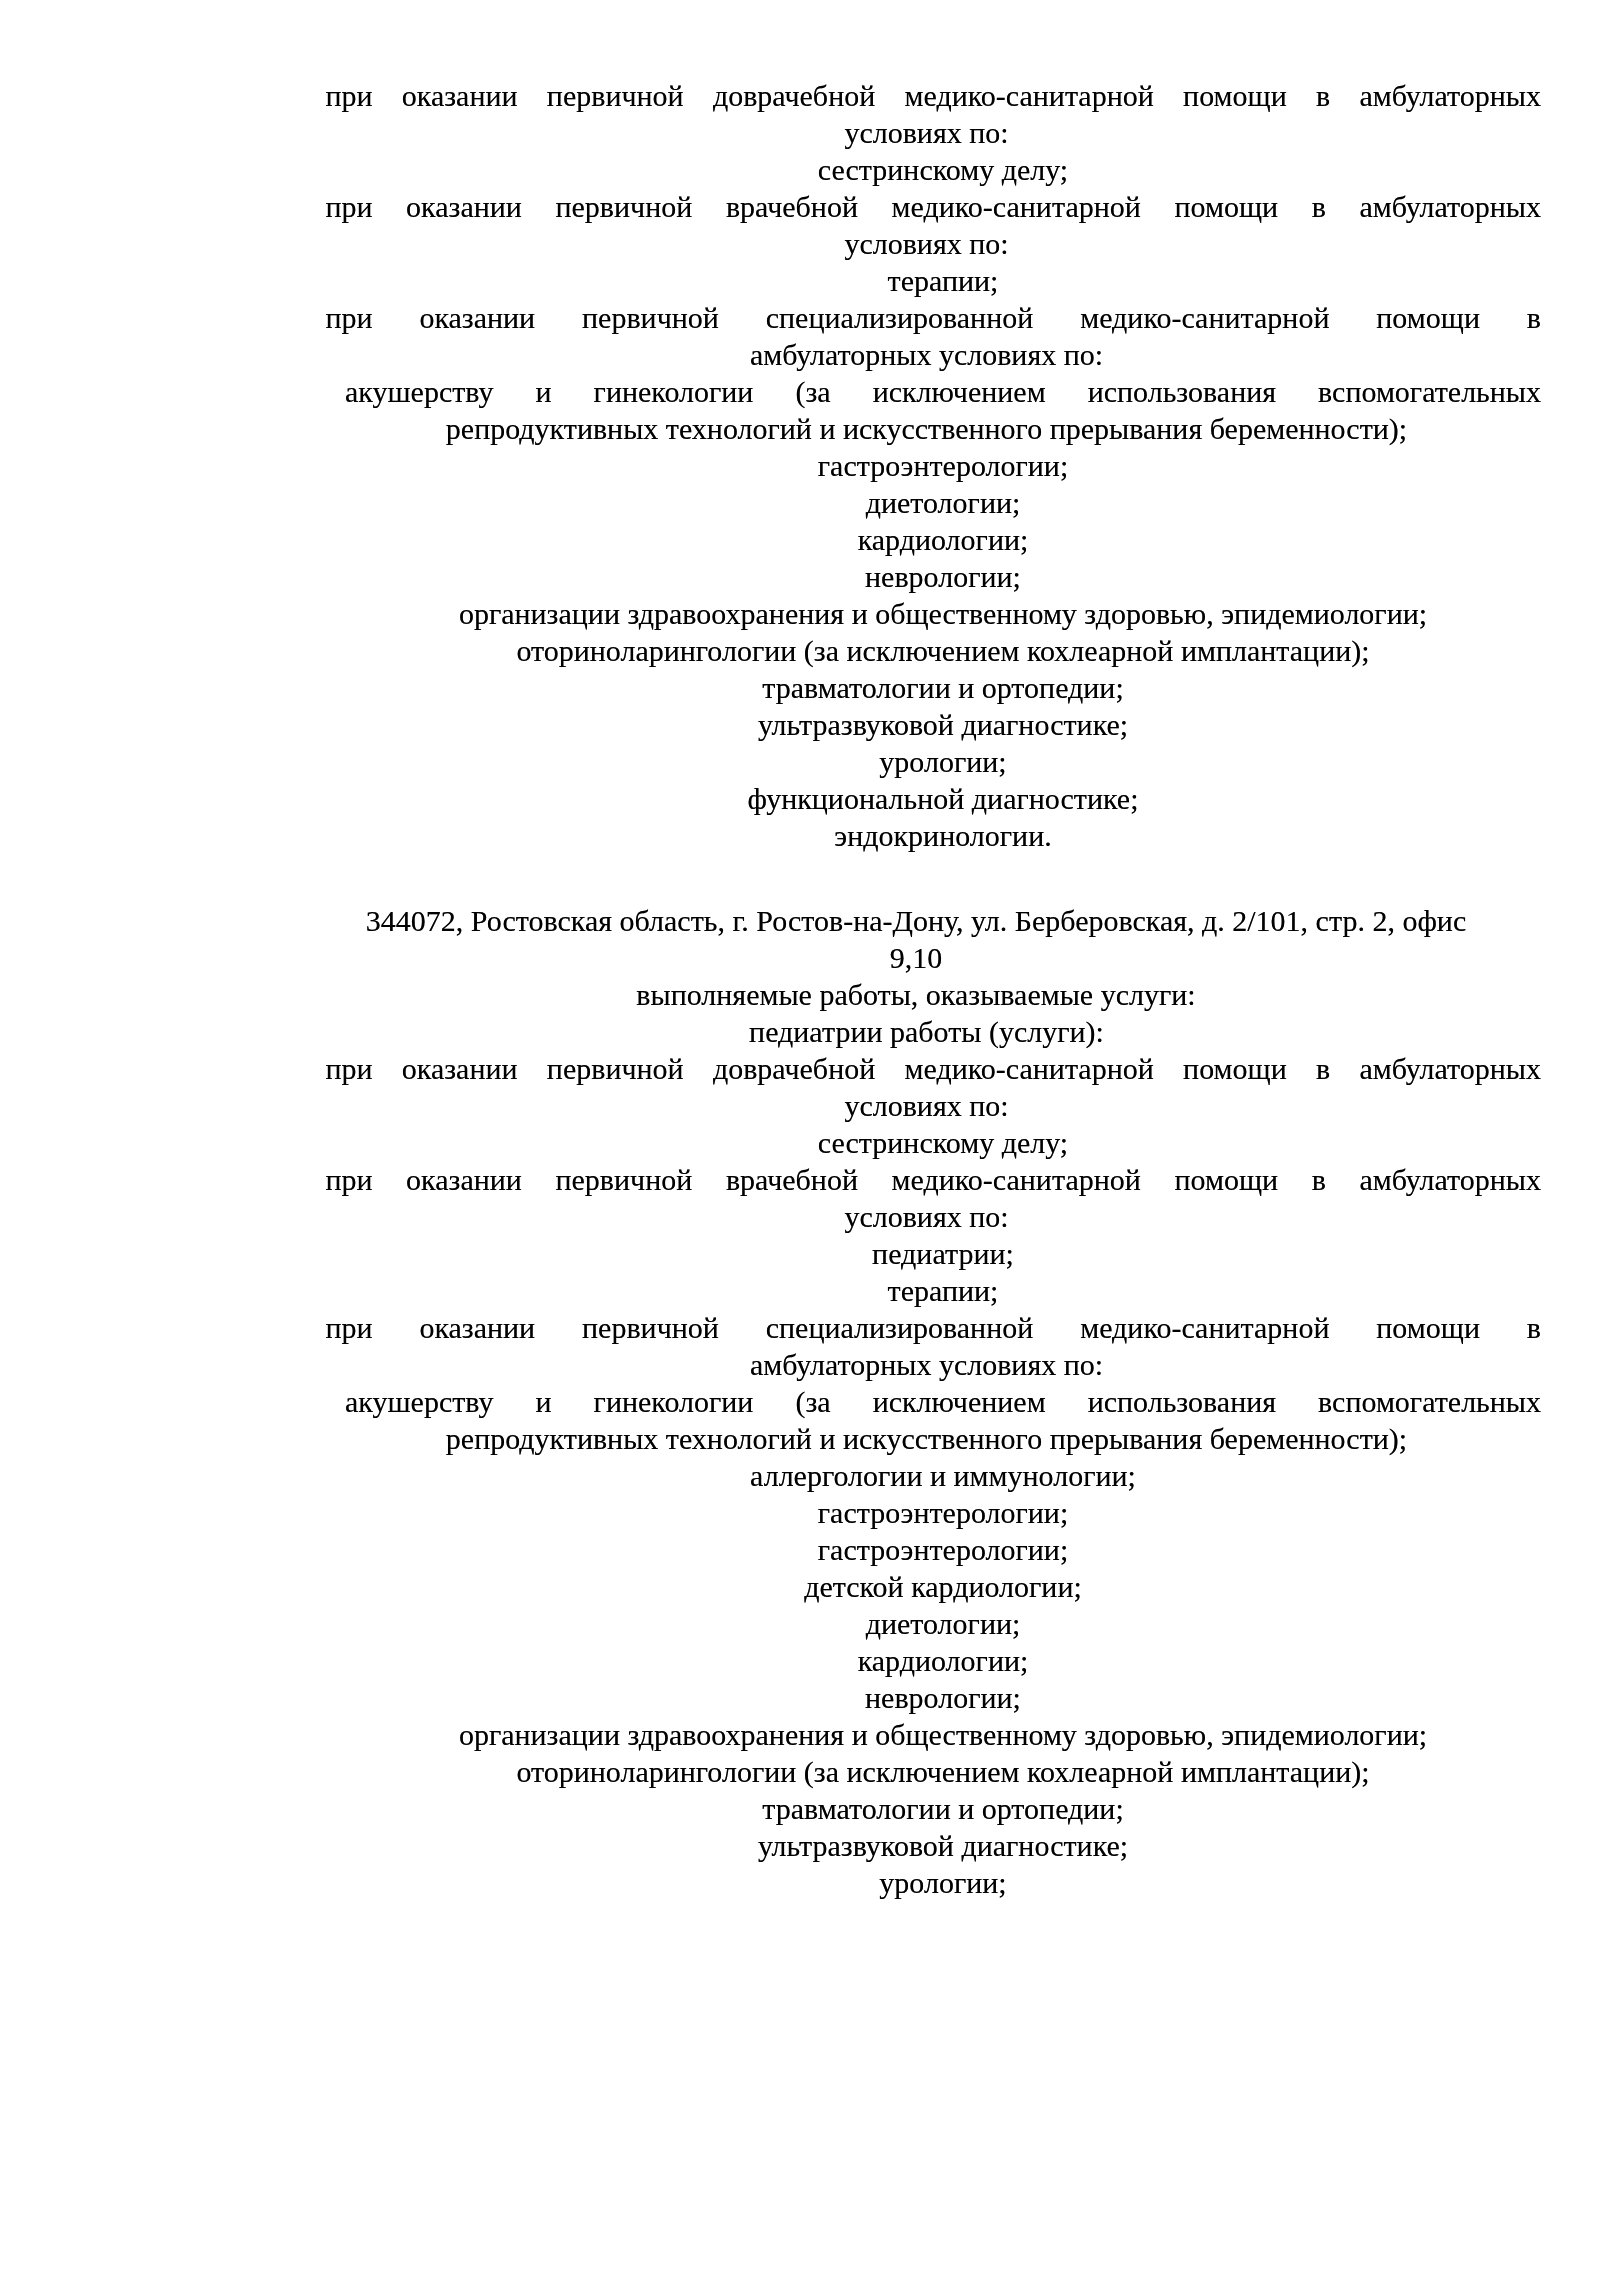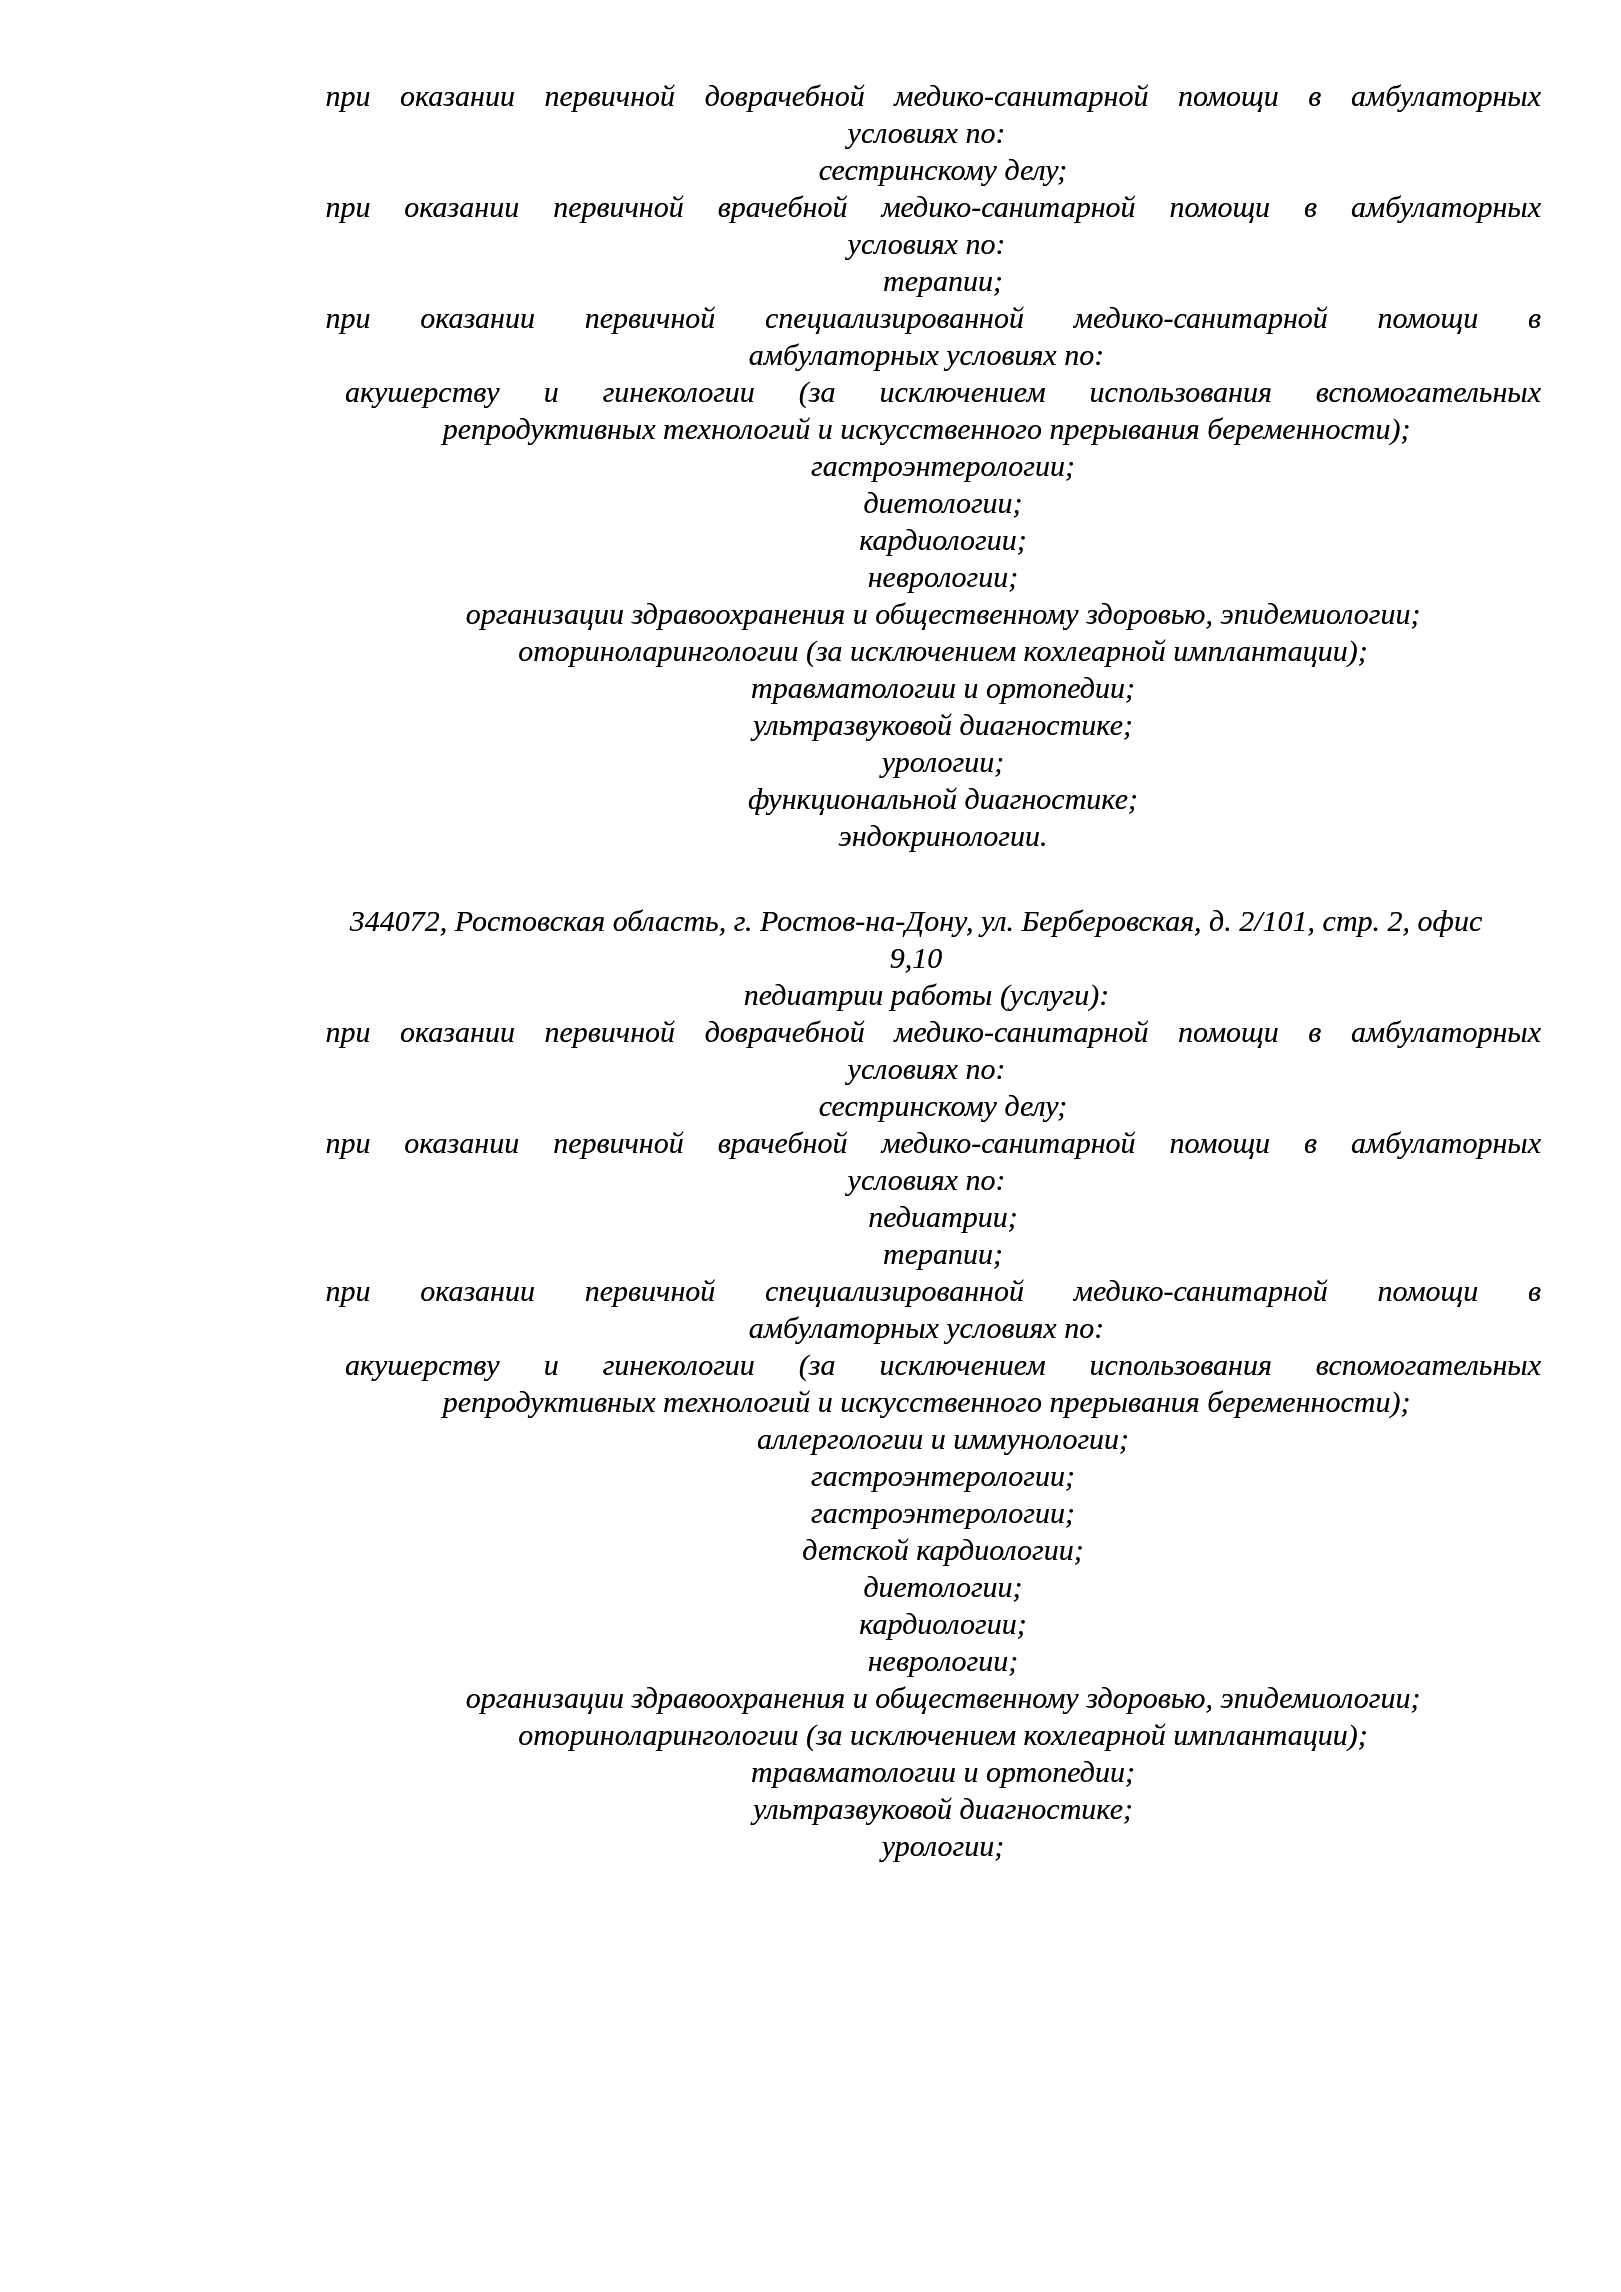--- a/index.html
+++ b/index.html
@@ -14,21 +14,20 @@
     font-size: 30px;
     line-height: 37px;
     color: #000000;
   }
   .page {
     position: relative;
     width: 1622px;
     min-height: 2293px;
     background: #ffffff;
     overflow: hidden;
-    font-style: italic;
   }
   .sec { display: block; }
   .sec-a {
     margin: 77px 0 0 312px;
     width: 1229px;
   }
   .spacer { height: 48px; }
   .sec-b {
     margin-left: 292px;
     width: 1248px;
@@ -77,20 +76,21 @@
       <div class="line i2">урологии;</div>
       <div class="line i2">функциональной диагностике;</div>
       <div class="line i2">эндокринологии.</div>
     </section>
 
   <div class="spacer"></div>
 
   <section class="sec sec-b">
       <div class="line">344072, Ростовская область, г. Ростов-на-Дону, ул. Берберовская, д. 2/101, стр. 2, офис</div>
       <div class="line">9,10</div>
+      <div class="line">выполняемые работы, оказываемые услуги:</div>
     </section>
 
   <section class="sec sec-c">
       <div class="line">педиатрии работы (услуги):</div>
       <div class="line j i1">при оказании первичной доврачебной медико-санитарной помощи в амбулаторных</div>
       <div class="line">условиях по:</div>
       <div class="line i2">сестринскому делу;</div>
       <div class="line j i1">при оказании первичной врачебной медико-санитарной помощи в амбулаторных</div>
       <div class="line">условиях по:</div>
       <div class="line i2">педиатрии;</div>

